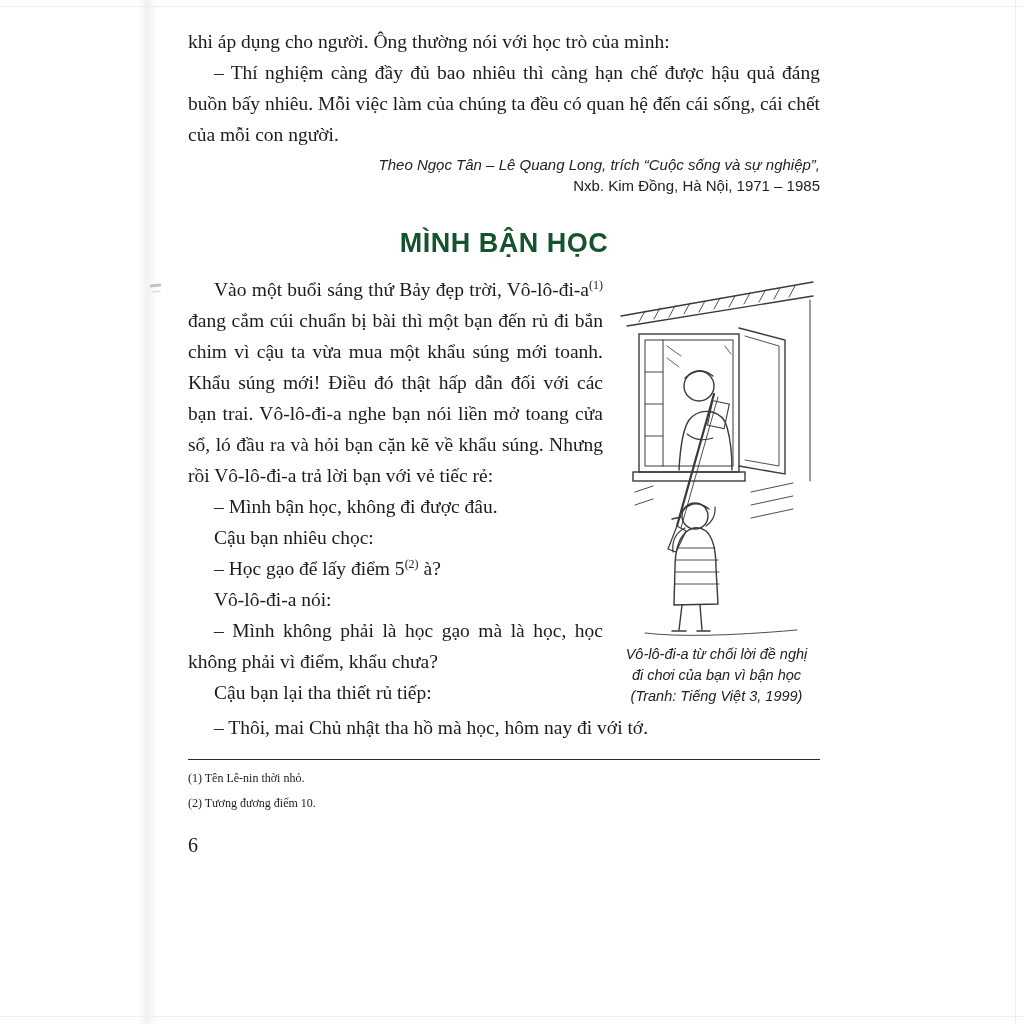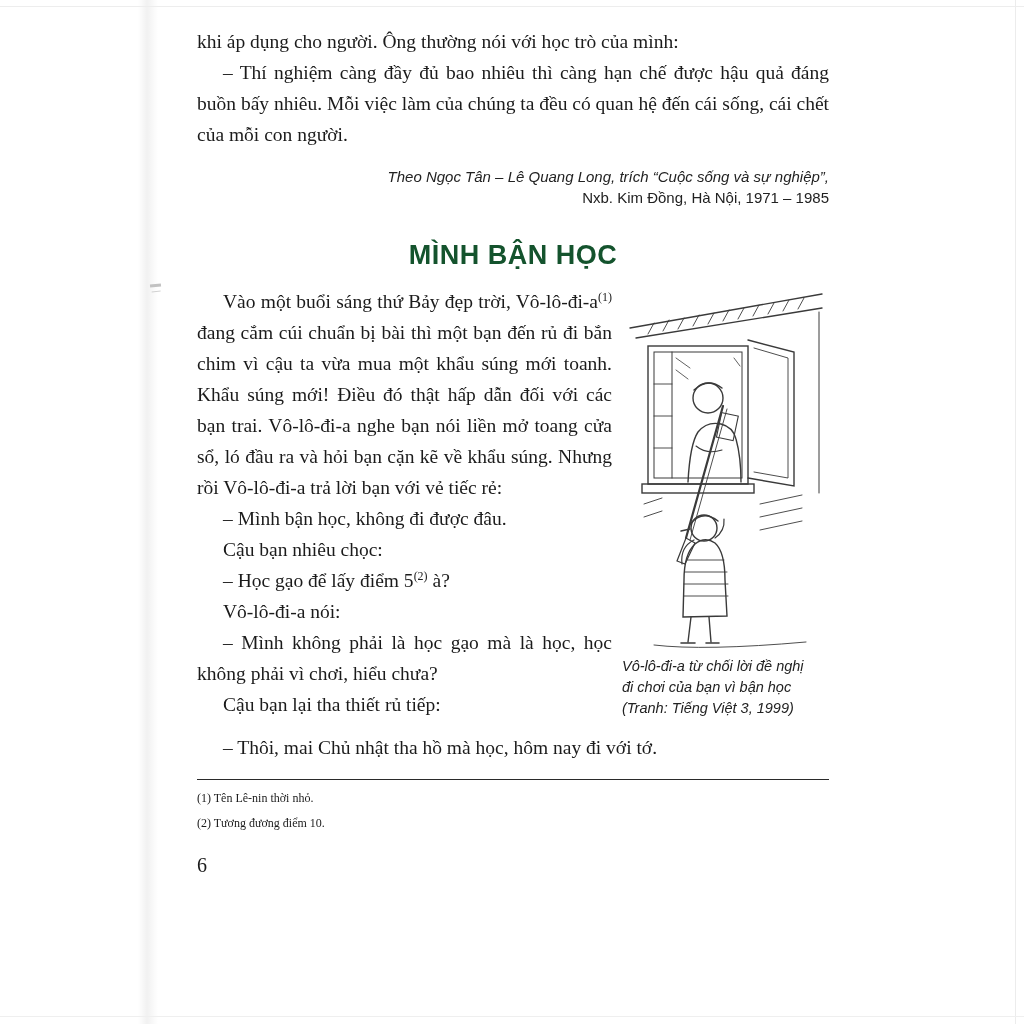--- a/index.html
+++ b/index.html
@@ -8,42 +8,42 @@
 
   .scan { position:absolute; inset:0; background:#ffffff; }
   .edge-left { position:absolute; left:138px; top:0; bottom:0; width:20px;
     background:linear-gradient(90deg, rgba(0,0,0,0) 0%, rgba(0,0,0,0.055) 45%, rgba(0,0,0,0) 100%); }
   .edge-top { position:absolute; left:0; top:6px; right:0; height:1px; background:#ededed; }
   .edge-right { position:absolute; top:0; bottom:0; right:8px; width:1px; background:#ececec; }
   .edge-bottom { position:absolute; left:0; bottom:7px; right:0; height:1px; background:#efefef; }
   .scan-mark { position:absolute; left:150px; top:284px; width:11px; height:3px; background:#c2c2c2;
     transform:rotate(-6deg); box-shadow:0 6px 0 -1px #d2d2d2; }
 
-  .content { position:absolute; left:197px; top:26px; width:632px; }
+  .content { position:absolute; left:188px; top:26px; width:632px; }
 
   .p { font-size:19.5px; line-height:31px; text-align:justify; }
   .indent { text-indent:26px; }
   sup { font-size:12px; line-height:0; }
 
-  .attribution { text-align:right; margin-top:16px;
+  .attribution { text-align:right; margin-top:4px;
     font-family:"Liberation Sans", sans-serif; font-size:15px; line-height:21px; color:#222; }
   .attribution .line1 { font-style:italic; }
 
   .story-title { text-align:center; margin:30px 0 14px;
     font-family:"Liberation Sans", sans-serif; font-weight:bold;
     font-size:27px; line-height:34px; letter-spacing:0.5px; color:#14532d; }
 
   .story-top { display:flex; align-items:flex-start; }
   .story-left { width:415px; }
-  .story-figure { width:217px; padding-left:10px; }
+  .story-figure { width:217px; padding-left:10px; text-align:center; }
   .illustration svg { display:block; margin:2px auto 0; }
   .figcaption { margin-top:8px; font-family:"Liberation Sans", sans-serif;
     font-style:italic; font-size:14.5px; line-height:21px; color:#222; }
 
-  .story-bottom { margin-top:12px; }
+  .story-bottom { margin-top:4px; }
 
   .footnote-rule { border:none; border-top:1.3px solid #2a2a2a; margin:16px 0 6px; width:100%; }
   .footnotes { font-size:12px; line-height:25px; }
   .page-number { margin-top:18px; font-size:20px; }
 </style>
 </head>
 <body>
 
 <div class="scan">
   <div class="edge-left"></div>
@@ -65,21 +65,21 @@
 
     <h1 class="story-title">MÌNH BẬN HỌC</h1>
 
     <section class="story-top">
       <div class="story-left">
         <p class="p indent"><span>Vào một buổi sáng thứ Bảy đẹp trời, Vô-lô-đi-a</span><sup>(1)</sup><span> đang cắm cúi chuẩn bị bài thì một bạn đến rủ đi bắn chim vì cậu ta vừa mua một khẩu súng mới toanh. Khẩu súng mới! Điều đó thật hấp dẫn đối với các bạn trai. Vô-lô-đi-a nghe bạn nói liền mở toang cửa sổ, ló đầu ra và hỏi bạn cặn kẽ về khẩu súng. Nhưng rồi Vô-lô-đi-a trả lời bạn với vẻ tiếc rẻ:</span></p>
         <p class="p indent">– Mình bận học, không đi được đâu.</p>
         <p class="p indent">Cậu bạn nhiêu chọc:</p>
         <p class="p indent"><span>– Học gạo để lấy điểm 5</span><sup>(2)</sup><span> à?</span></p>
         <p class="p indent">Vô-lô-đi-a nói:</p>
-        <p class="p indent">– Mình không phải là học gạo mà là học, học không phải vì chơi, hiểu chưa?</p>
+        <p class="p indent">– Mình không phải là học gạo mà là học, học không phải vì điểm, khẩu chưa?</p>
         <p class="p indent">Cậu bạn lại tha thiết rủ tiếp:</p>
       </div>
 
       <figure class="story-figure">
         <div class="illustration">
           <svg viewBox="0 0 200 360" width="200" height="360" aria-hidden="true">
             <g stroke="#3a3a3a" fill="none" stroke-width="1.4" stroke-linecap="round">
 
               <path d="M4 40 L196 6"></path>
               <path d="M10 50 L196 20"></path>

